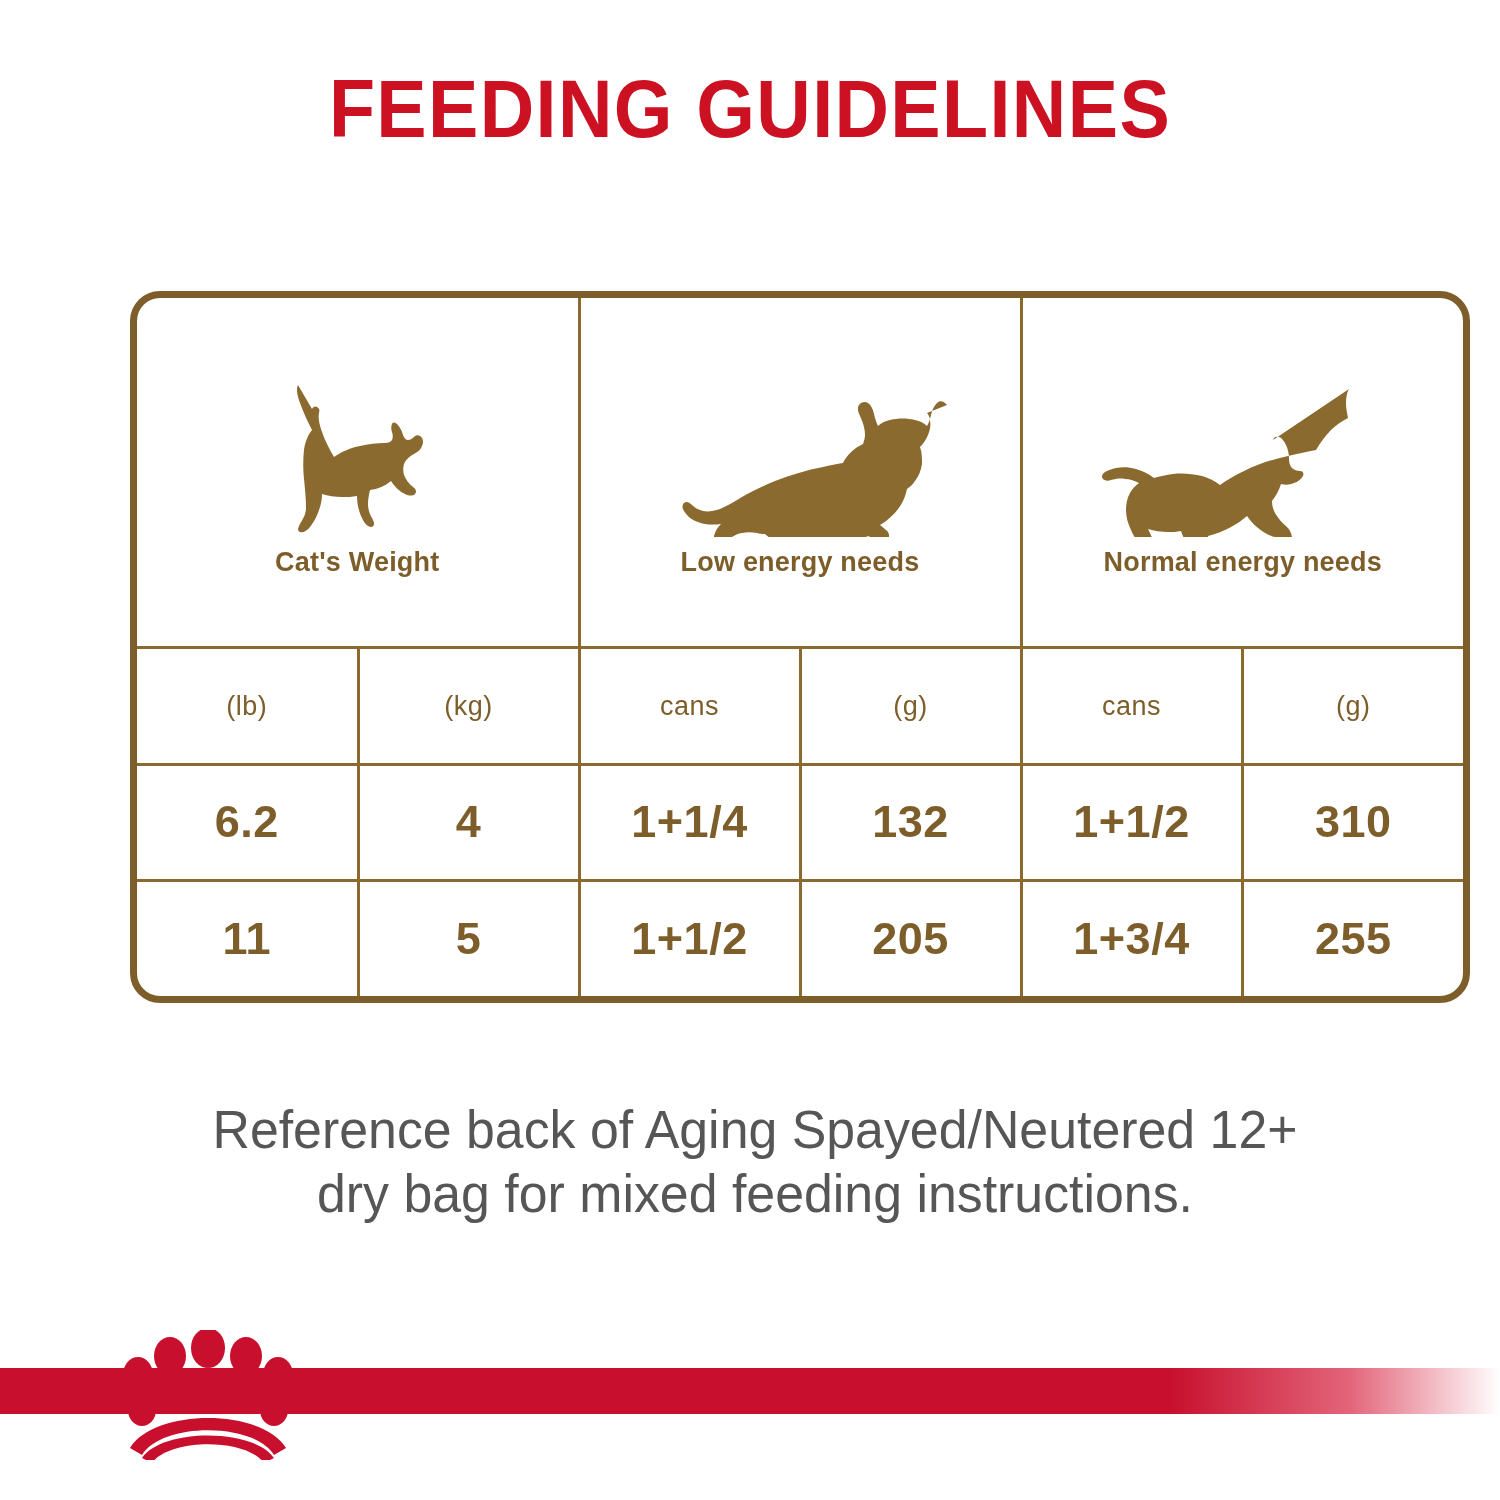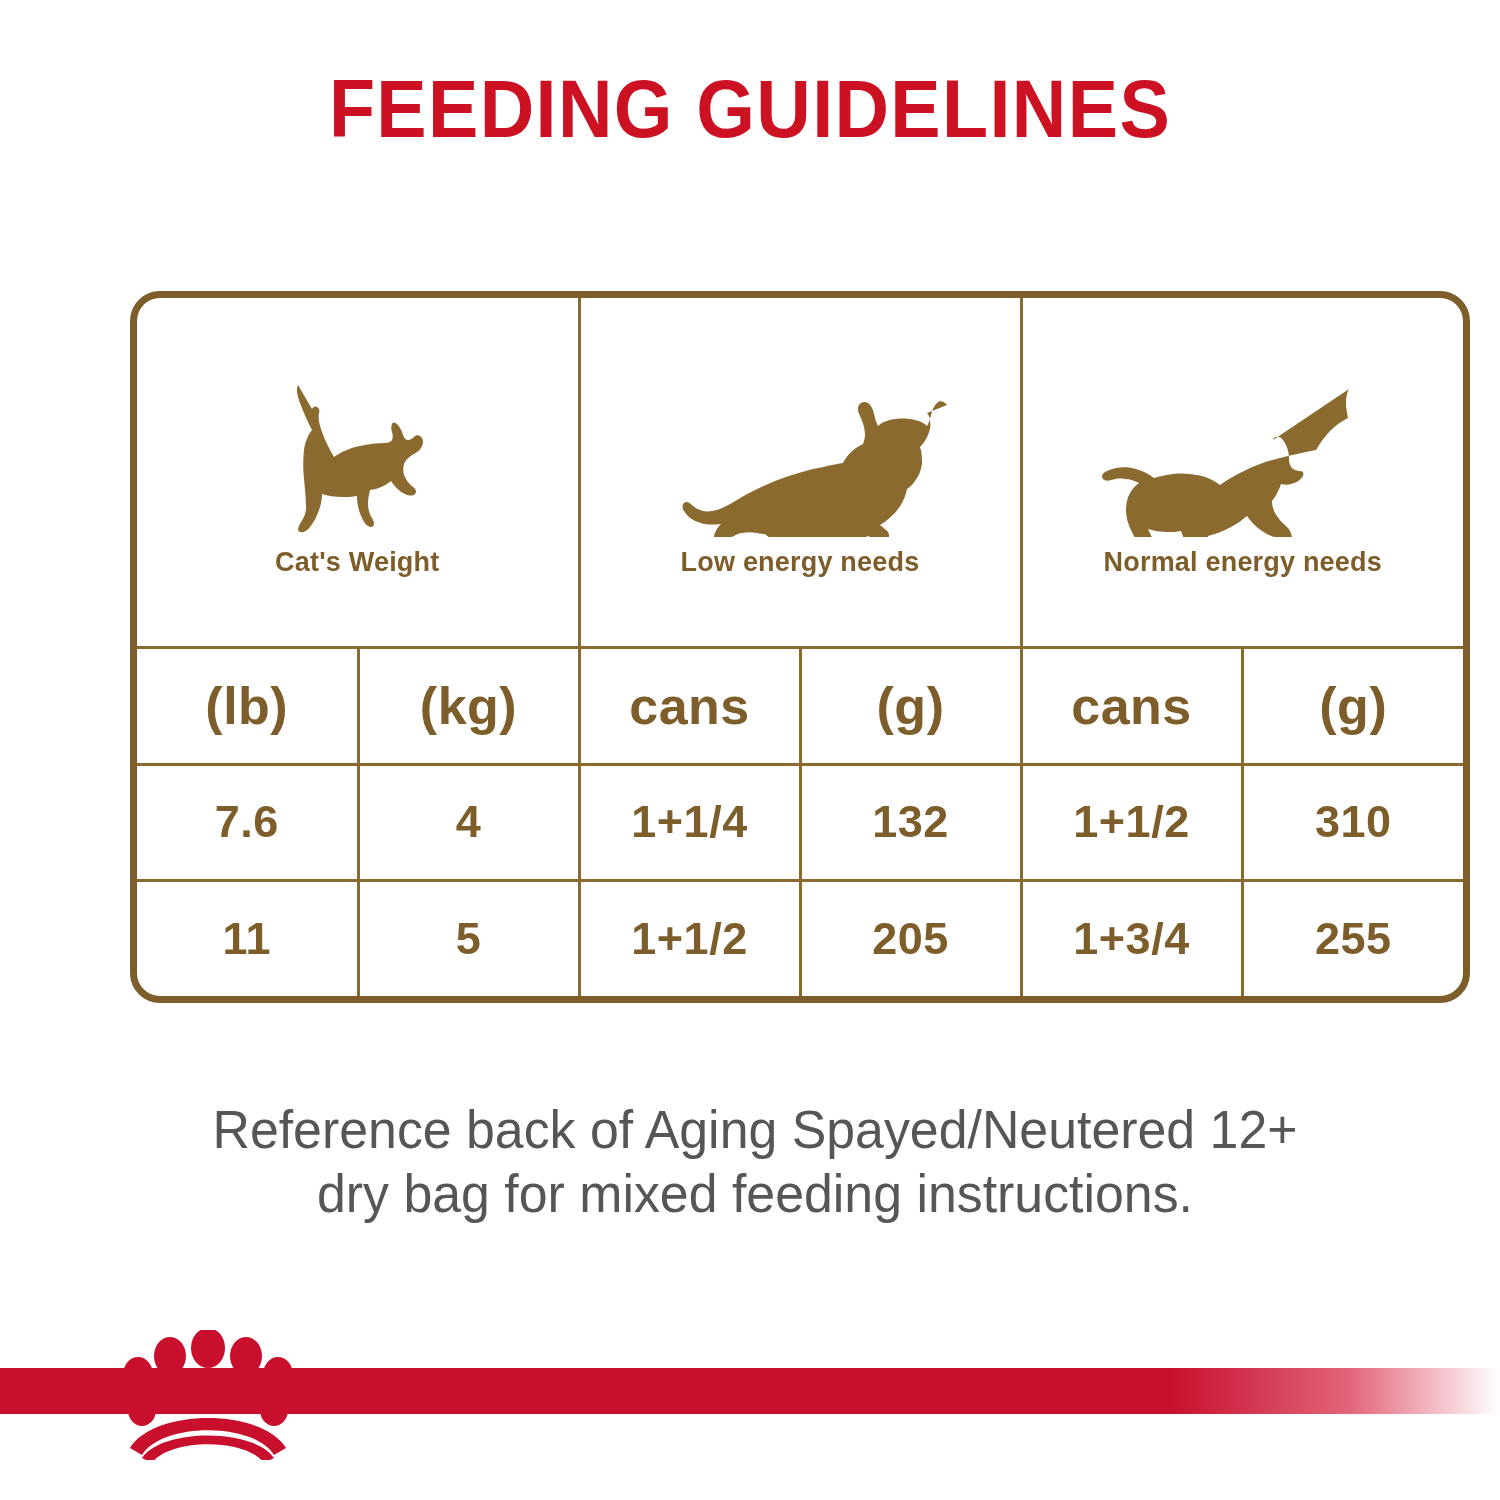--- a/index.html
+++ b/index.html
@@ -89,22 +89,22 @@
     font-size: 27px;
     font-weight: bold;
     color: #7d5e2a;
     letter-spacing: 0.2px;
     white-space: nowrap;
   }
 
   
   .unitrow td { height: 102px; }
   .unit-text {
-    font-size: 52px;
-    font-weight: 700;
+    font-size: 27px;
+    font-weight: 400;
     color: #7d5e2a;
     letter-spacing: 0.5px;
   }
 
   
   .datarow td { height: 101px; }
   .data-text {
     font-size: 45px;
     font-weight: bold;
     color: #7d5e2a;
@@ -235,21 +235,21 @@
       <tr class="unitrow">
         <td><span class="unit-text">(lb)</span></td>
         <td><span class="unit-text">(kg)</span></td>
         <td class="sec-left"><span class="unit-text">cans</span></td>
         <td><span class="unit-text">(g)</span></td>
         <td class="sec-left"><span class="unit-text">cans</span></td>
         <td><span class="unit-text">(g)</span></td>
       </tr>
 
       <tr class="datarow">
-        <td><span class="data-text">7.6</span></td>
+        <td><span class="data-text">6.2</span></td>
         <td><span class="data-text">4</span></td>
         <td class="sec-left"><span class="data-text">1+1/4</span></td>
         <td><span class="data-text">132</span></td>
         <td class="sec-left"><span class="data-text">1+1/2</span></td>
         <td><span class="data-text">310</span></td>
       </tr>
 
       <tr class="datarow">
         <td><span class="data-text">11</span></td>
         <td><span class="data-text">5</span></td>

